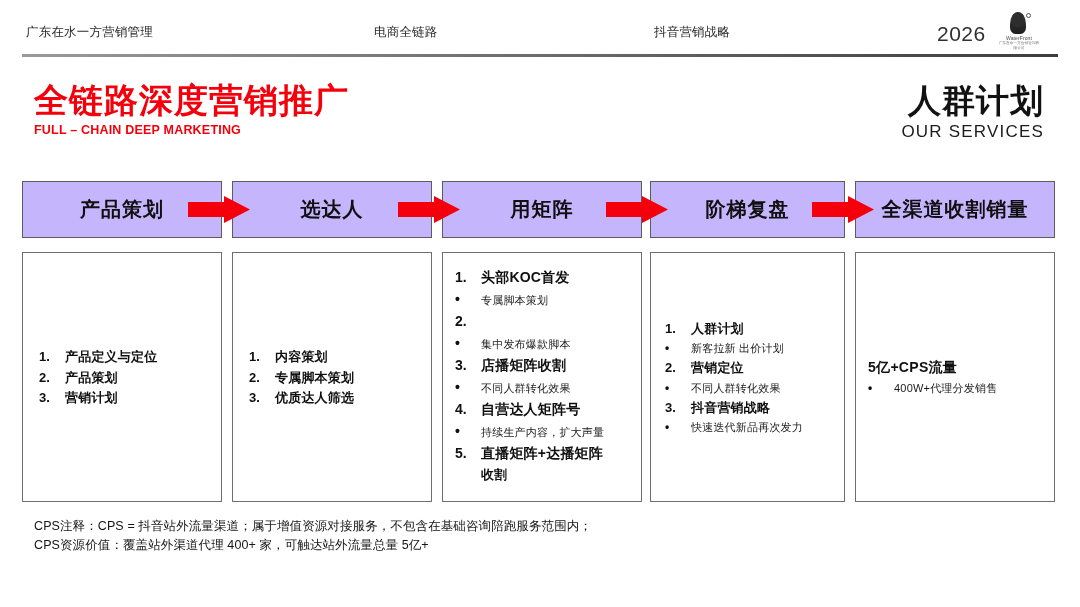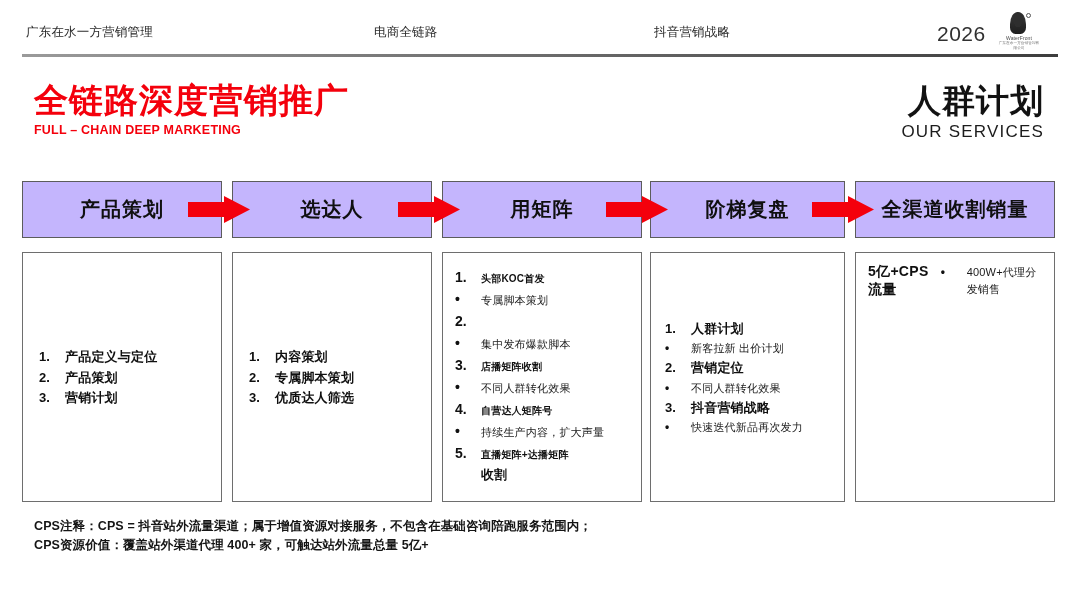--- a/index.html
+++ b/index.html
@@ -248,44 +248,44 @@
   }
   .c3 .col-body { padding-top: 14px; padding-left: 12px; }
   .c4 .col-body {
     display: flex;
     flex-direction: column;
     justify-content: center;
     padding-left: 14px;
   }
   .c5 .col-body {
     display: flex;
-    flex-direction: row;
+    flex-direction: column;
     justify-content: center;
     padding-left: 12px;
   }
-  .c3 .item-text { font-size: 10px; text-align: right; }
+  .c3 .item-text { font-size: 14px; text-align: right; }
   .c3 .marker { font-size: 14px; }
   .c5 .headline {
     font-size: 14px;
     font-weight: bold;
     color: #101010;
     margin-bottom: 2px;
     letter-spacing: 0.3px;
   }
 
   
   .footnotes {
     position: absolute;
     left: 34px;
     top: 517px;
     width: 1000px;
   }
   .footnote {
     font-size: 12.5px;
-    font-weight: bold;
+    font-weight: normal;
     color: #151515;
     line-height: 1.55;
     letter-spacing: 0.1px;
     white-space: nowrap;
   }
 </style>
 </head>
 <body>
 
 <div id="slide">

